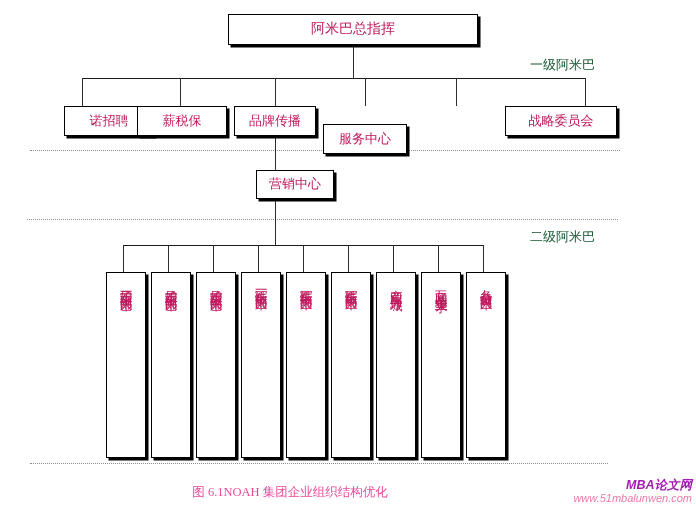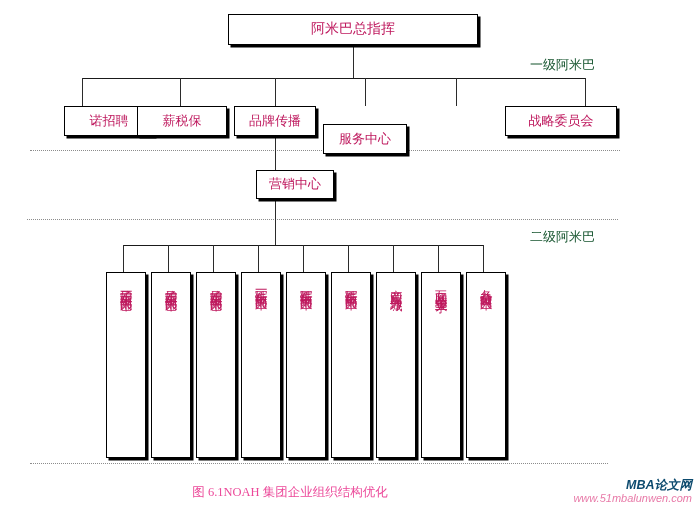--- a/index.html
+++ b/index.html
@@ -123,21 +123,21 @@
     text-align: right;
     z-index: 7;
     line-height: 1.15;
   }
   #watermark-title {
     display: block;
     font-family: "Liberation Sans", sans-serif;
     font-style: italic;
     font-weight: bold;
     font-size: 12.5px;
-    color: #0c4a6e;
+    color: #a21caf;
   }
   #watermark-url {
     display: block;
     font-family: "Liberation Sans", sans-serif;
     font-style: italic;
     font-size: 11px;
     color: #e87aa8;
   }
 </style>
 </head>

